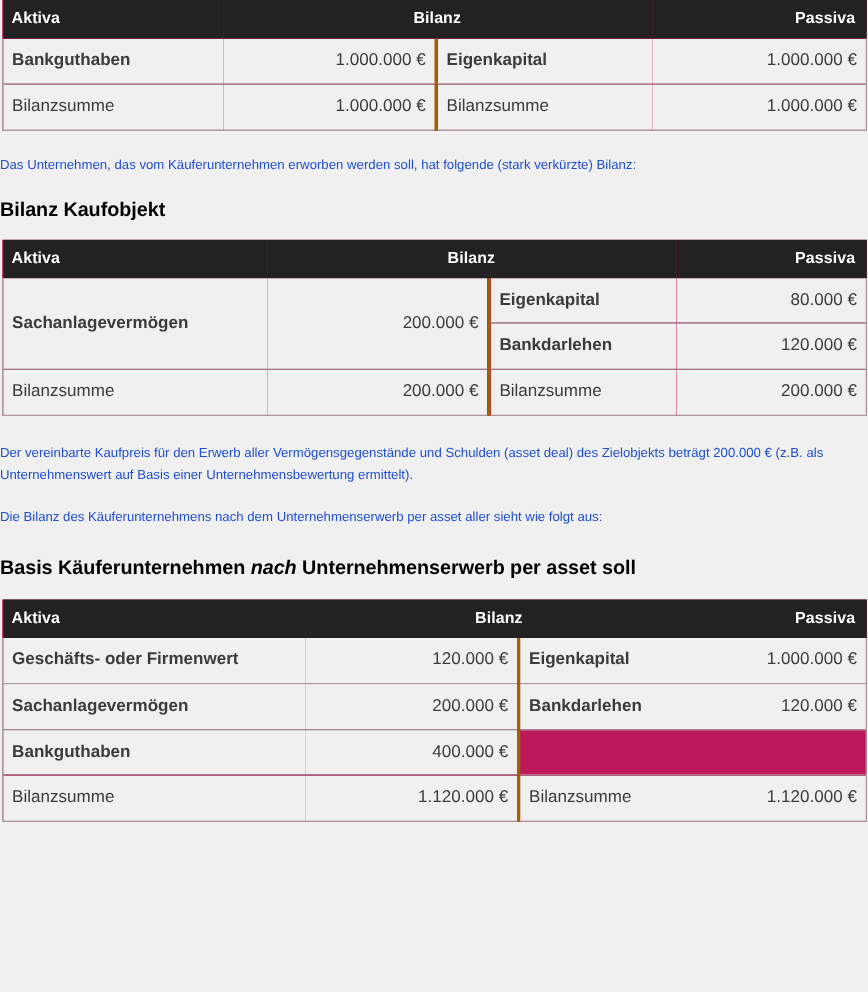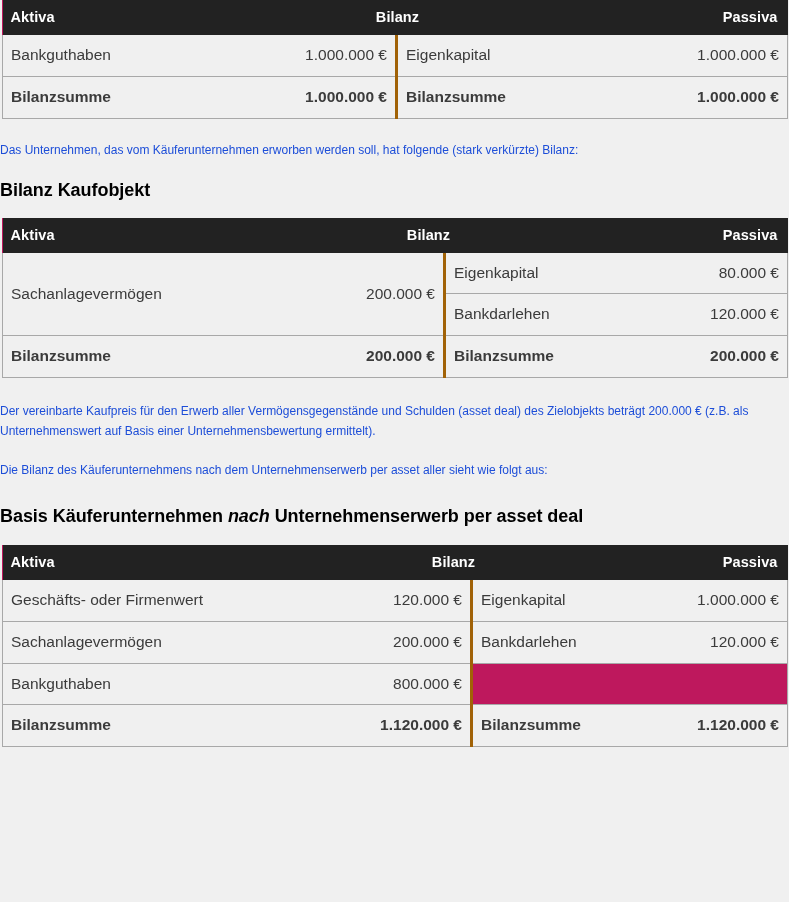--- a/index.html
+++ b/index.html
@@ -47,29 +47,29 @@
     border: 1px solid #a8a8a8;
     border-top: none;
     padding: 11px 8px 12px 8px;
     vertical-align: middle;
     background: #f0f0f0;
     color: #3b3b3b;
     line-height: 1.15;
     white-space: nowrap;
     overflow: hidden;
   }
-  .bs-table td.lbl { text-align: left; border-right: none; }
+  .bs-table td.lbl { text-align: left; border-right: none; font-weight: bold; }
   .bs-table td.val { text-align: right; border-left: none; }
   .bs-table td.blank { border: 1px solid #a8a8a8; border-top: none; }
 
   
   .bs-table td.midleft { border-left: 3px solid #a16207; }
 
   .bs-table tr.sum td.cell {
-    font-weight: bold;
+    font-weight: normal;
     border-top: 1px solid #4a4a4a;
   }
   .bs-table tr.firstrow td.cell { border-top: none; }
 
   
   p.para {
     font-size: 12px;
     line-height: 1.62;
     color: #1d4ed8;
     margin: 0;
@@ -173,21 +173,21 @@
   <div class="gap-c"></div>
 
   <p class="para">Der vereinbarte Kaufpreis für den Erwerb aller Vermögensgegenstände und Schulden (asset deal) des Zielobjekts beträgt 200.000 € (z.B. als Unternehmenswert auf Basis einer Unternehmensbewertung ermittelt).</p>
 
   <div class="gap-e"></div>
 
   <p class="para">Die Bilanz des Käuferunternehmens nach dem Unternehmenserwerb per asset aller sieht wie folgt aus:</p>
 
   <div class="gap-g"></div>
 
-  <h3 class="sub"><span>Basis Käuferunternehmen </span><em>nach</em><span> Unternehmenserwerb per asset deal</span></h3>
+  <h3 class="sub"><span>Basis Käuferunternehmen </span><em>nach</em><span> Unternehmenserwerb per asset soll</span></h3>
 
   <div class="gap-i"></div>
 
   <table class="bs-table">
     <colgroup>
       <col style="width:275px">
         <col style="width:194px">
       <col style="width:158px">
         <col style="width:158px">
     </colgroup>
@@ -204,21 +204,21 @@
         <td class="cell val">1.000.000 €</td>
       </tr>
       <tr>
         <td class="cell lbl">Sachanlagevermögen</td>
         <td class="cell val">200.000 €</td>
         <td class="cell lbl midleft">Bankdarlehen</td>
         <td class="cell val">120.000 €</td>
       </tr>
       <tr>
         <td class="cell lbl">Bankguthaben</td>
-        <td class="cell val">800.000 €</td>
+        <td class="cell val">400.000 €</td>
         <td class="blank midleft" colspan="2"></td>
       </tr>
       <tr class="sum">
         <td class="cell lbl">Bilanzsumme</td>
         <td class="cell val">1.120.000 €</td>
         <td class="cell lbl midleft">Bilanzsumme</td>
         <td class="cell val">1.120.000 €</td>
       </tr>
     </tbody>
   </table>

